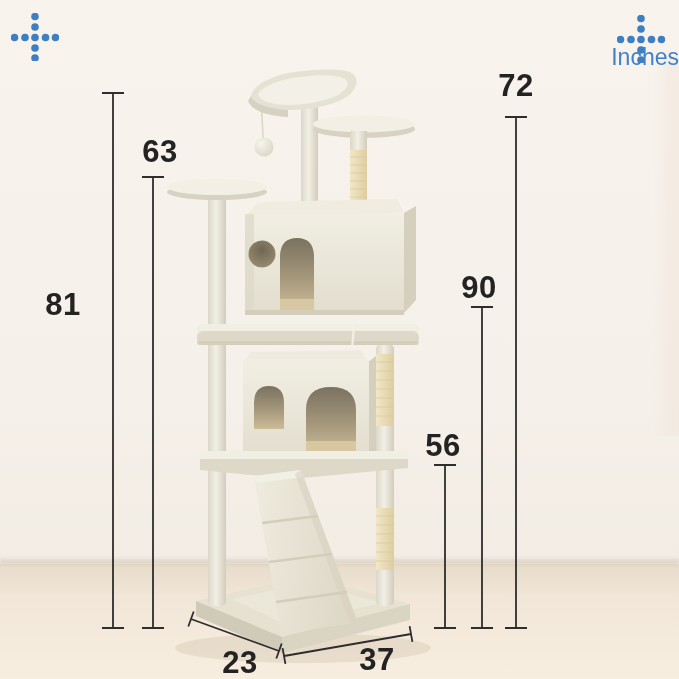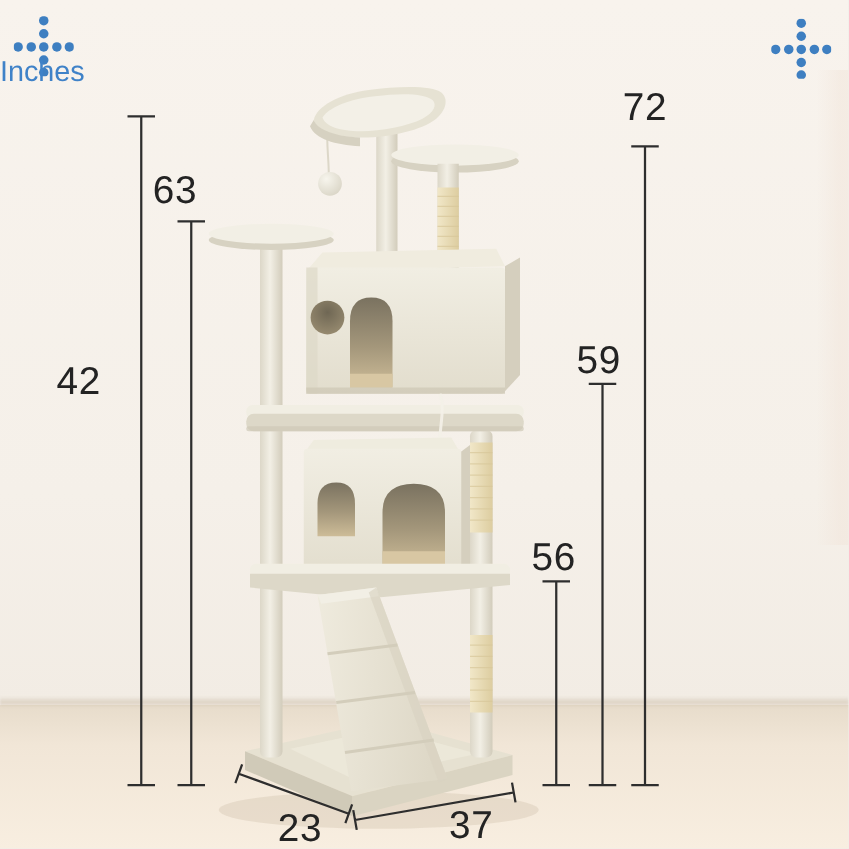--- a/index.html
+++ b/index.html
@@ -20,29 +20,29 @@
   .title{
     position:absolute;left:0;top:4px;width:679px;text-align:center;
     font-size:41px;font-weight:800;letter-spacing:1px;
     color:var(--accent-blue,#4f93d9);
     text-shadow:-1px -1px 0 rgba(255,255,255,.45),
                  1.5px 1.5px 0 #2e6cb3,
                  2.5px 3px 0 rgba(31,86,148,.85),
                  3px 4.5px 2px rgba(31,86,148,.35);
   }
   .subtitle{
-    position:absolute;left:0;top:44px;width:679px;text-align:left;
+    position:absolute;left:0;top:44px;width:679px;text-align:right;
     font-size:23px;font-weight:400;color:var(--accent-blue-dark,#3f82c8);
   }
   .dots{position:absolute;color:#3e7fc1;}
   .dots.left{left:11px;top:13px;}
   .dots.right{left:617px;top:15px;}
   .dim{
     position:absolute;transform:translate(-50%,-50%);
-    font-size:31px;font-weight:400;color:var(--dimension-text,#232323);
+    font-size:31px;font-weight:700;color:var(--dimension-text,#232323);
     letter-spacing:.5px;white-space:nowrap;
   }
   svg.scene{position:absolute;left:0;top:0;}
 </style>
 </head>
 <body>
 
 <div class="stage">
   <div class="wall"></div>
   <div class="floor"></div>
@@ -182,20 +182,20 @@
       <path d="M102,93 h22 M113,93 v535 M102,628 h22"></path>
       <path d="M142,177 h22 M153,177 v451 M142,628 h22"></path>
       <path d="M505,117 h22 M516,117 v511 M505,628 h22"></path>
       <path d="M471,307 h22 M482,307 v321 M471,628 h22"></path>
       <path d="M434,465 h22 M445,465 v163 M434,628 h22"></path>
       <path d="M193.7,611.5 L188.3,626.5 M191,619 L279,651 M281.7,643.5 L276.3,658.5"></path>
       <path d="M282.6,648.1 L285.4,663.9 M284,656 L411,634 M409.6,626.1 L412.4,641.9"></path>
     </g>
   </svg>
 
-  <div class="dim" style="left:63px;top:305px">42</div>
-  <div class="dim" style="left:140px;top:152px">63</div>
+  <div class="dim" style="left:63px;top:305px">81</div>
+  <div class="dim" style="left:160px;top:152px">63</div>
   <div class="dim" style="left:516px;top:86px">72</div>
-  <div class="dim" style="left:479px;top:288px">59</div>
+  <div class="dim" style="left:479px;top:288px">90</div>
   <div class="dim" style="left:443px;top:446px">56</div>
   <div class="dim" style="left:240px;top:663px">23</div>
   <div class="dim" style="left:377px;top:660px">37</div>
 </div>
 
 </body></html>

